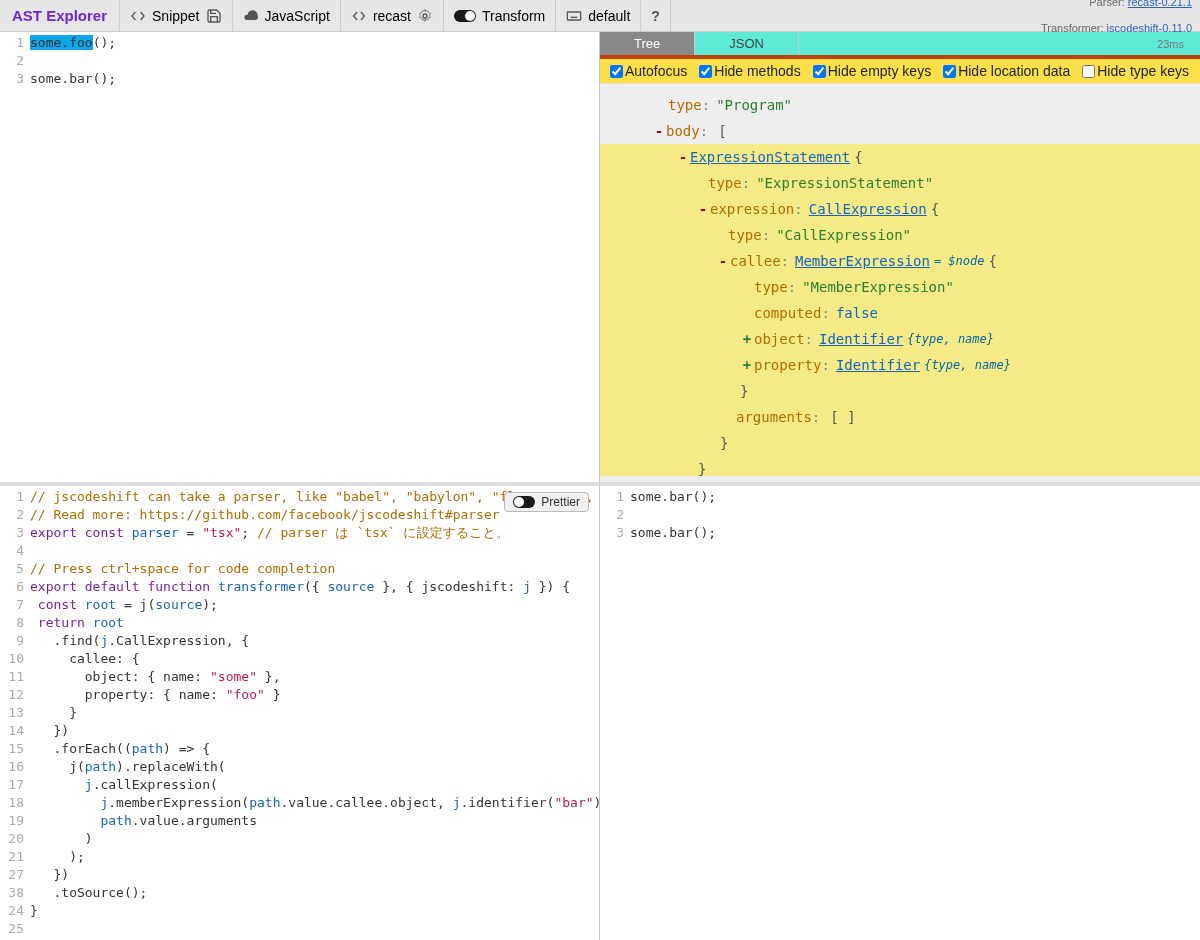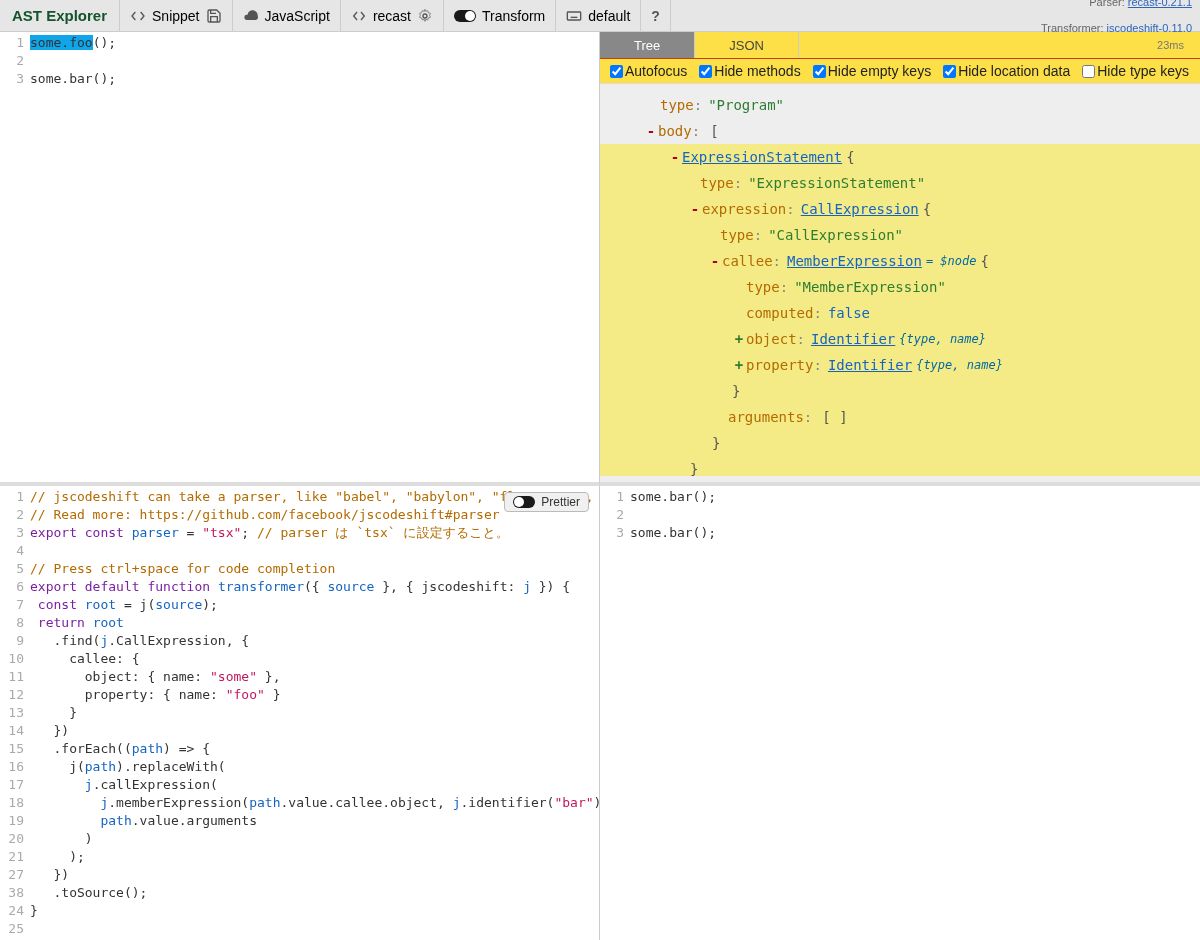--- a/index.html
+++ b/index.html
@@ -1,19 +1,19 @@
 <!DOCTYPE html>
 <html><head>
 <meta charset="utf-8">
 <style>
 * { box-sizing: border-box; margin: 0; padding: 0; }
 body { font-family: -apple-system, BlinkMacSystemFont, "Segoe UI", Helvetica, Arial, sans-serif; font-size: 14px; color: #333; background: #fff; height: 940px; overflow: hidden; }
 .toolbar { height: 32px; background: #e6e6e6; display: flex; align-items: center; border-bottom: 1px solid #ccc; position: relative; }
 .toolbar-left { display: flex; align-items: center; height: 100%; }
-.brand { font-weight: bold; font-size: 15px; color: #14532d; padding: 0 12px; display: flex; align-items: center; height: 100%; border-right: 1px solid #ccc; }
+.brand { font-weight: bold; font-size: 15px; color: #6d28d9; padding: 0 12px; display: flex; align-items: center; height: 100%; border-right: 1px solid #ccc; }
 .tb-seg { display: flex; align-items: center; height: 100%; padding: 0 10px; border-right: 1px solid #ccc; gap: 6px; cursor: pointer; }
 .tb-seg svg, .tb-seg .icon { width: 16px; height: 16px; }
 .tb-label { color: #000000; }
 .toolbar-right { position: absolute; right: 8px; top: 0; height: 100%; display: flex; flex-direction: column; justify-content: center; align-items: flex-end; font-size: 11px; color: #666; line-height: 1.2; gap: 12px; }
 .toolbar-right a { color: #2d64bc; text-decoration: underline; }
 .toggle-switch { width: 22px; height: 12px; border-radius: 6px; background: #1b1a1a; position: relative; display: inline-block; }
 .toggle-switch::after { content: ""; width: 10px; height: 10px; border-radius: 50%; background: #fff; position: absolute; top: 1px; }
 .toggle-switch.on::after { right: 1px; }
 .toggle-switch.off::after { left: 1px; }
 .panes { display: grid; grid-template-columns: 1fr 1fr; grid-template-rows: 1fr 1fr; height: calc(100% - 32px); }
@@ -25,28 +25,28 @@
 .gutter { position: absolute; left: 0; top: 0; bottom: 0; width: 30px; background: #fff; text-align: right; color: #aaa; font-family: Menlo, Consolas, monospace; font-size: 13px; padding-top: 2px; }
 .gutter div { padding-right: 6px; height: 18px; line-height: 18px; }
 .code { position: absolute; left: 30px; right: 0; top: 0; bottom: 0; font-family: Menlo, Consolas, monospace; font-size: 13px; padding-top: 2px; white-space: pre; }
 .code .line { height: 18px; line-height: 18px; }
 .hl-yellow { background: #0ea5e9; }
 .kw { color: #7b1fa2; }
 .fn-blue { color: #1565c0; }
 .str { color: #c2185b; }
 .ident { color: #1565c0; }
 .comment { color: #b36b00; }
-.tree-tabs { display: flex; align-items: center; height: 27px; background: #fde047; border-bottom: 1px solid #c2410c; position: relative; }
+.tree-tabs { display: flex; align-items: center; height: 27px; background: #5eead4; border-bottom: 4px solid #c2410c; position: relative; }
 .tree-tab { padding: 0 34px; height: 100%; display: flex; align-items: center; font-size: 13px; border-right: 1px solid #ccc; color: #444; cursor: pointer; }
 .tree-tab.active { background: #888; color: #fff; }
 .tree-time { position: absolute; right: 16px; font-size: 11px; color: #777; }
 .tree-opts { display: flex; align-items: center; flex-wrap: wrap; gap: 12px; padding: 4px 10px; font-size: 14px; color: #222; background: #fde047; border-bottom: 1px solid #ddd; }
 .tree-opts label { display: flex; align-items: center; gap: 2px; cursor: pointer; }
 .tree-body { padding: 8px 0 8px 0; font-family: Menlo, Consolas, "Lucida Console", monospace; font-size: 14px; overflow: auto; height: calc(100% - 58px); }
-.tree-row { display: flex; align-items: center; height: 26px; line-height: 26px; }
+.tree-row { display: flex; align-items: center; height: 26px; line-height: 26px; padding-left: 8px; }
 .tree-row.hl { background: #f5eb86; }
 .tog { width: 14px; text-align: center; color: #b00020; font-weight: bold; cursor: pointer; user-select: none; }
 .tog.plus { color: #2e7d32; }
 .key { color: #b36b00; }
 .colon { color: #888; padding-right: 6px; }
 .valstr { color: #2e7d32; }
 .valbool { color: #1565c0; }
 .nodelink { color: #1565c0; text-decoration: underline; cursor: pointer; }
 .brace { color: #555; padding-left: 4px; }
 .hint { color: #0369a1; font-style: italic; font-size: 12px; padding-left: 4px; }

